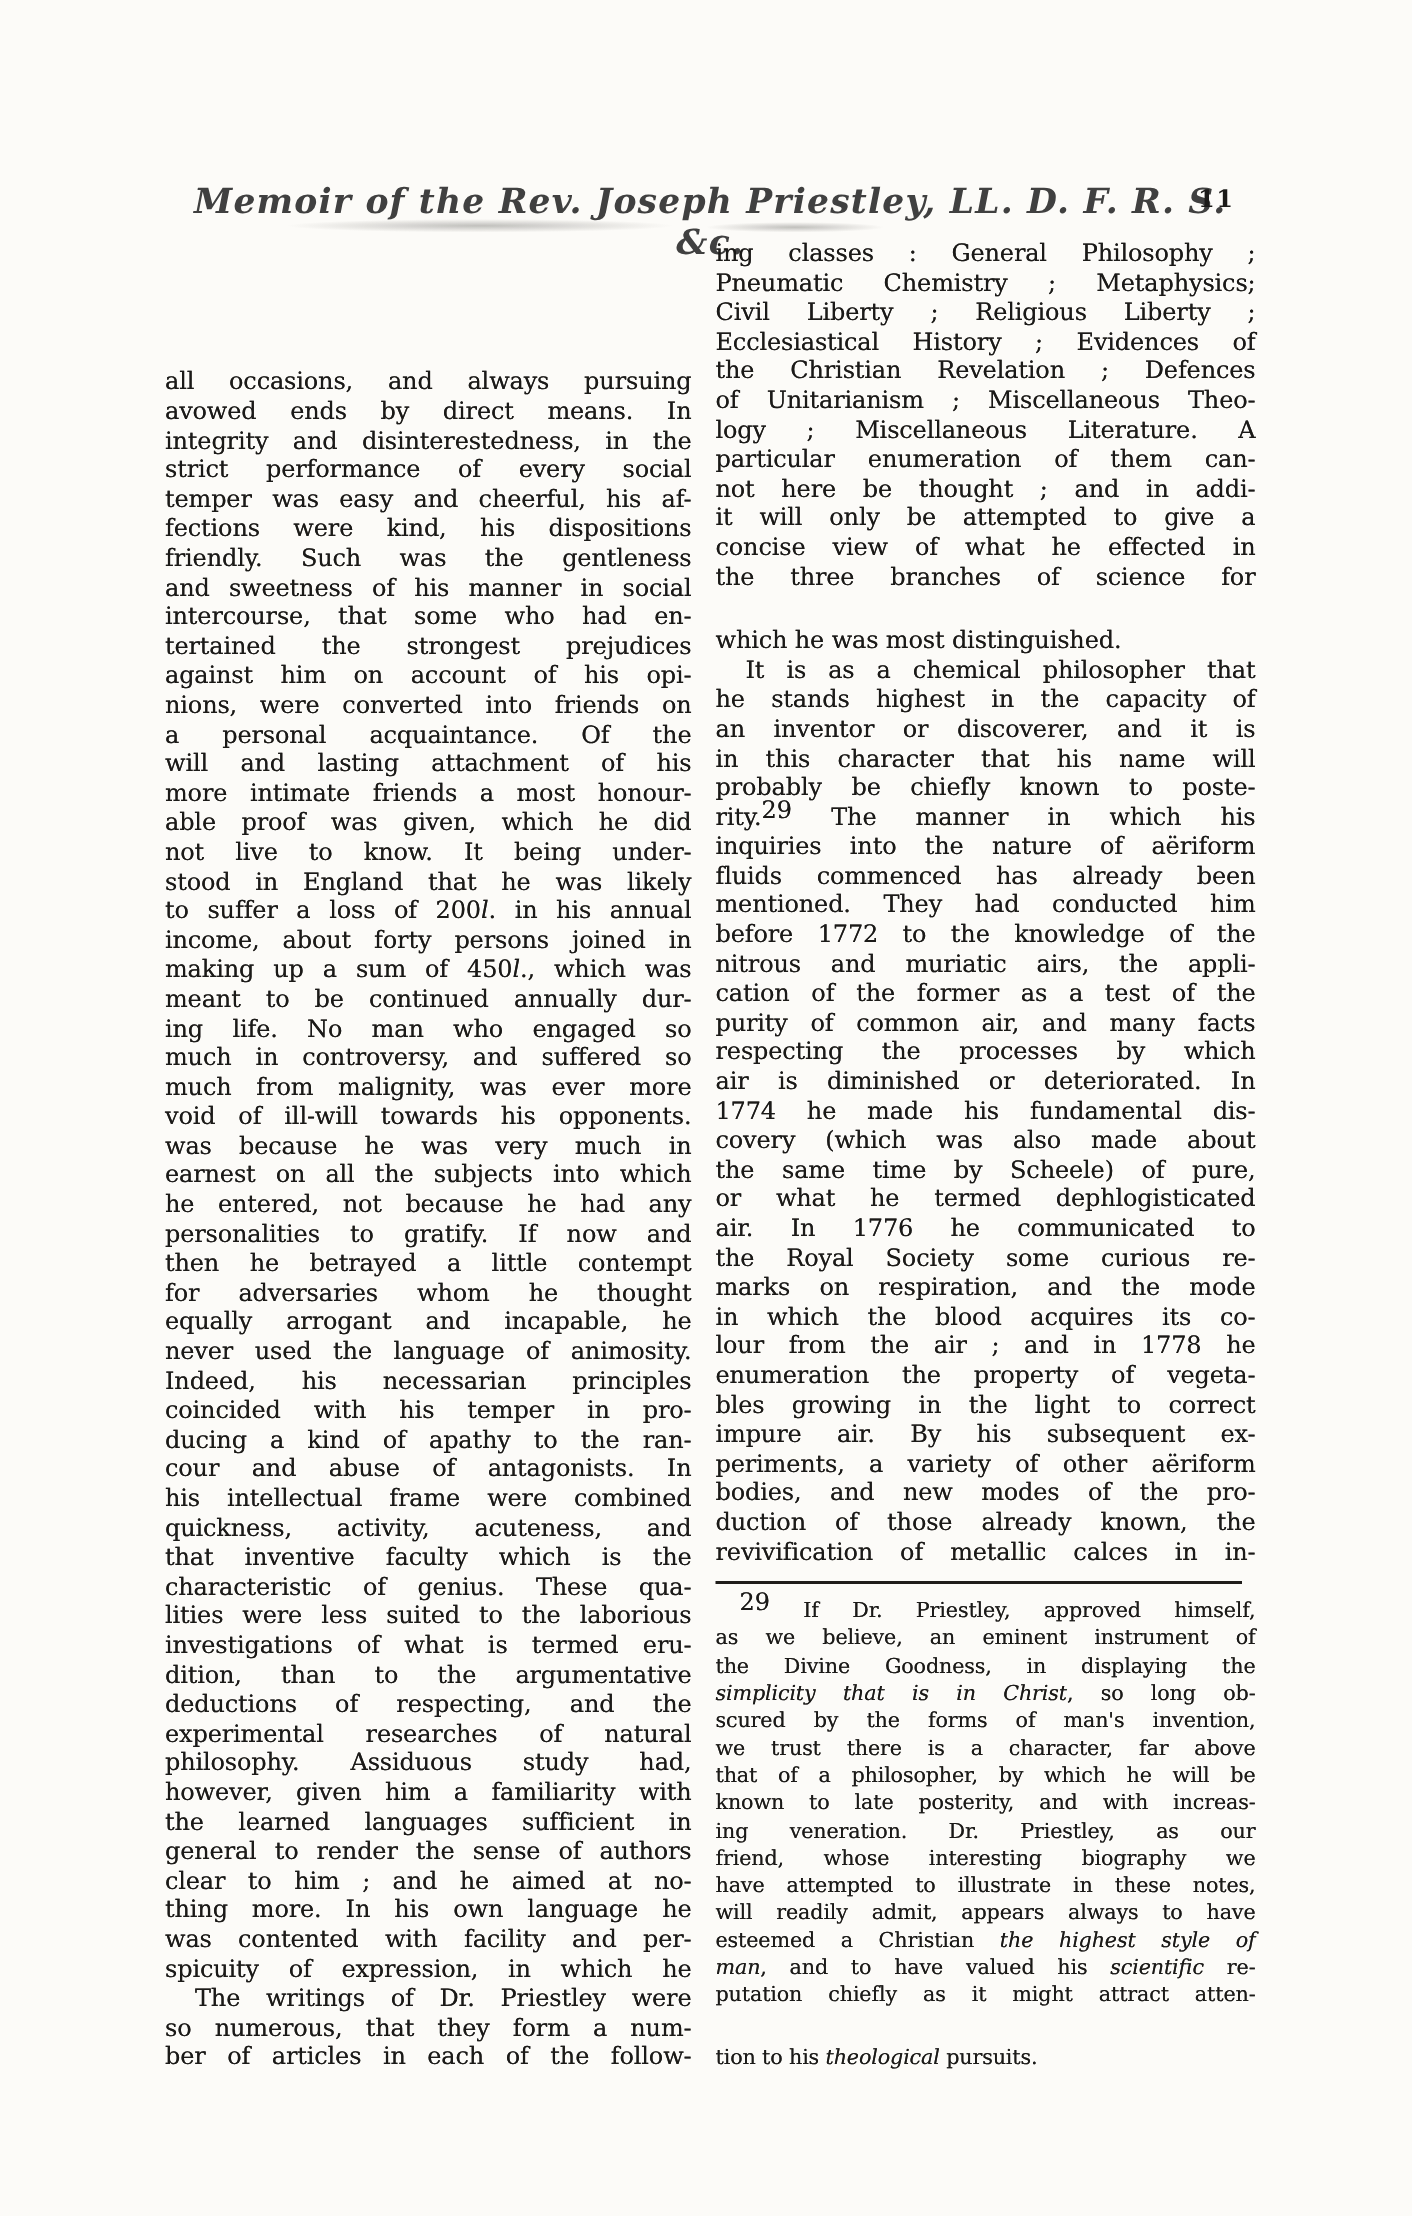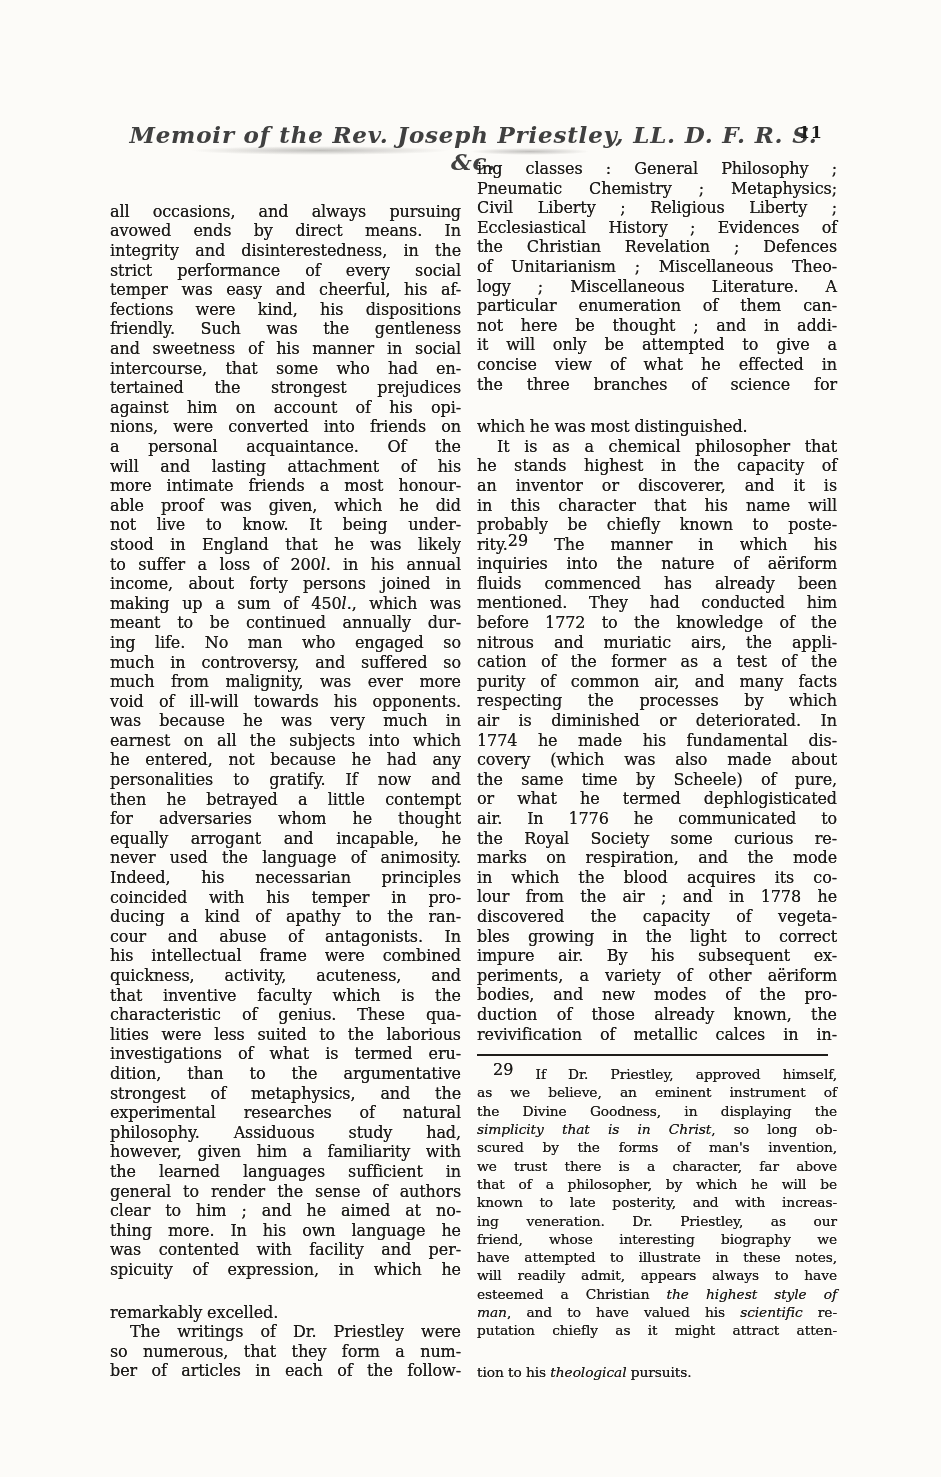--- a/index.html
+++ b/index.html
@@ -134,31 +134,30 @@
         <div class="line">coincided with his temper in pro-</div>
         <div class="line">ducing a kind of apathy to the ran-</div>
         <div class="line">cour and abuse of antagonists. In</div>
         <div class="line">his intellectual frame were combined</div>
         <div class="line">quickness, activity, acuteness, and</div>
         <div class="line">that inventive faculty which is the</div>
         <div class="line">characteristic of genius. These qua-</div>
         <div class="line">lities were less suited to the laborious</div>
         <div class="line">investigations of what is termed eru-</div>
         <div class="line">dition, than to the argumentative</div>
-        <div class="line">strongest of metaphysics, and the</div>
+        <div class="line">deductions of respecting, and the</div>
         <div class="line">experimental researches of natural</div>
         <div class="line">philosophy. Assiduous study had,</div>
         <div class="line">however, given him a familiarity with</div>
         <div class="line">the learned languages sufficient in</div>
         <div class="line">general to render the sense of authors</div>
         <div class="line">clear to him ; and he aimed at no-</div>
         <div class="line">thing more. In his own language he</div>
         <div class="line">was contented with facility and per-</div>
         <div class="line">spicuity of expression, in which he</div>
-        <div class="line endline">remarkably excelled.</div>
         <div class="line indent">The writings of Dr. Priestley were</div>
         <div class="line">so numerous, that they form a num-</div>
         <div class="line">ber of articles in each of the follow-</div>
       </div>
 
     <div class="col-right">
       <div class="main">
           <div class="line">ing classes : General Philosophy ;</div>
           <div class="line">Pneumatic Chemistry ; Metaphysics;</div>
           <div class="line">Civil Liberty ; Religious Liberty ;</div>
@@ -189,21 +188,21 @@
           <div class="line">air is diminished or deteriorated. In</div>
           <div class="line">1774 he made his fundamental dis-</div>
           <div class="line">covery (which was also made about</div>
           <div class="line">the same time by Scheele) of pure,</div>
           <div class="line">or what he termed dephlogisticated</div>
           <div class="line">air. In 1776 he communicated to</div>
           <div class="line">the Royal Society some curious re-</div>
           <div class="line">marks on respiration, and the mode</div>
           <div class="line">in which the blood acquires its co-</div>
           <div class="line">lour from the air ; and in 1778 he</div>
-          <div class="line">discovered the capacity of vegeta-</div>
+          <div class="line">enumeration the property of vegeta-</div>
           <div class="line">bles growing in the light to correct</div>
           <div class="line">impure air. By his subsequent ex-</div>
           <div class="line">periments, a variety of other aëriform</div>
           <div class="line">bodies, and new modes of the pro-</div>
           <div class="line">duction of those already known, the</div>
           <div class="line">revivification of metallic calces in in-</div>
         </div>
 
       <div class="footnote">
         <hr class="footnote-rule">

